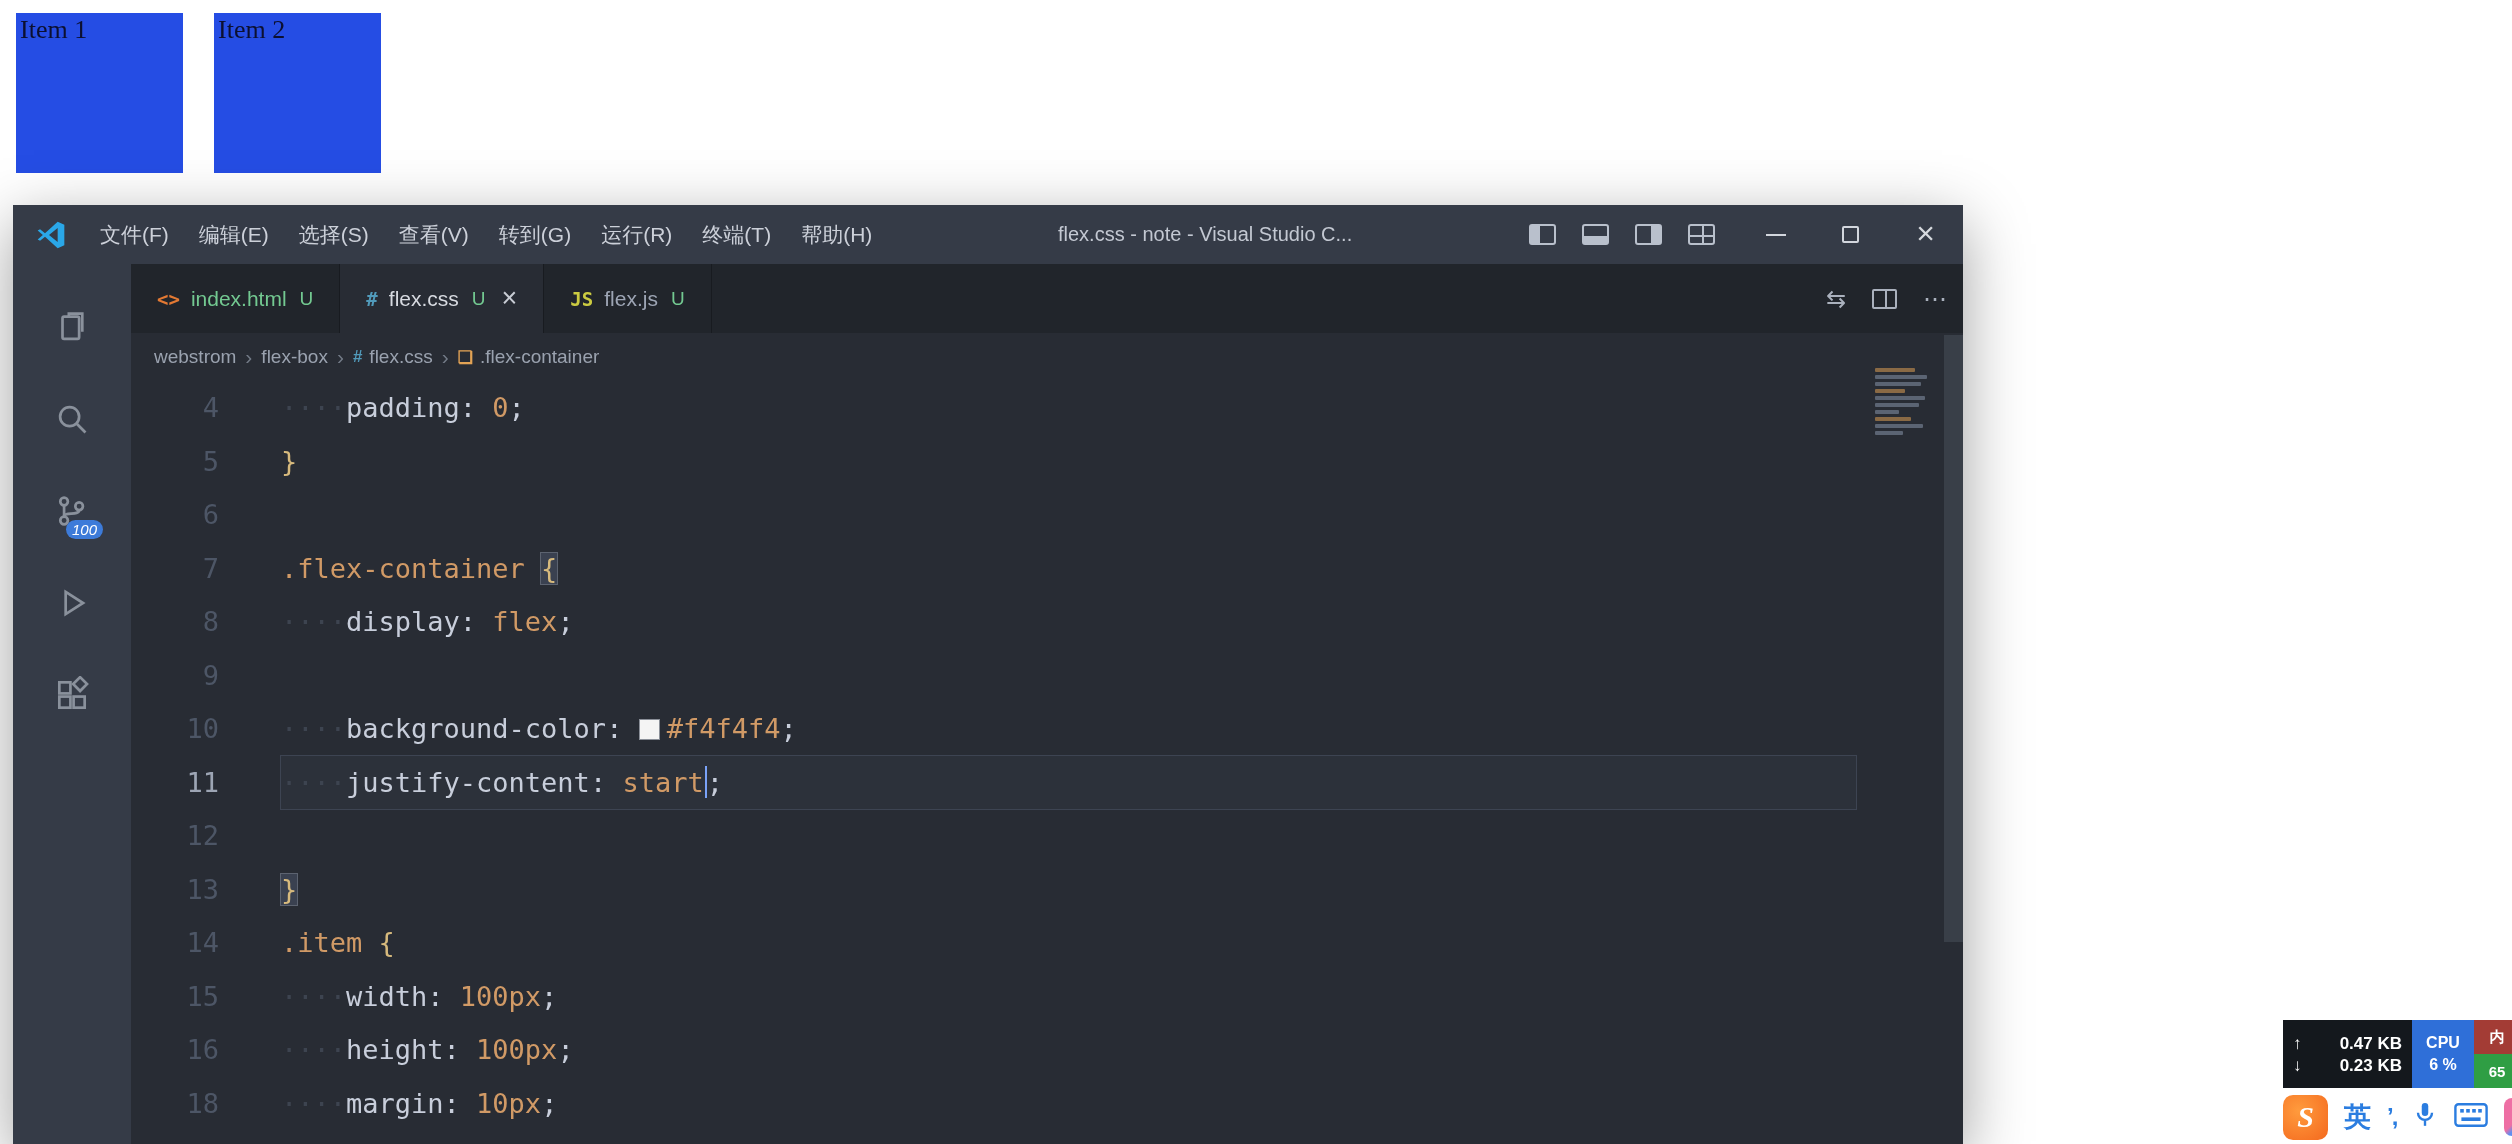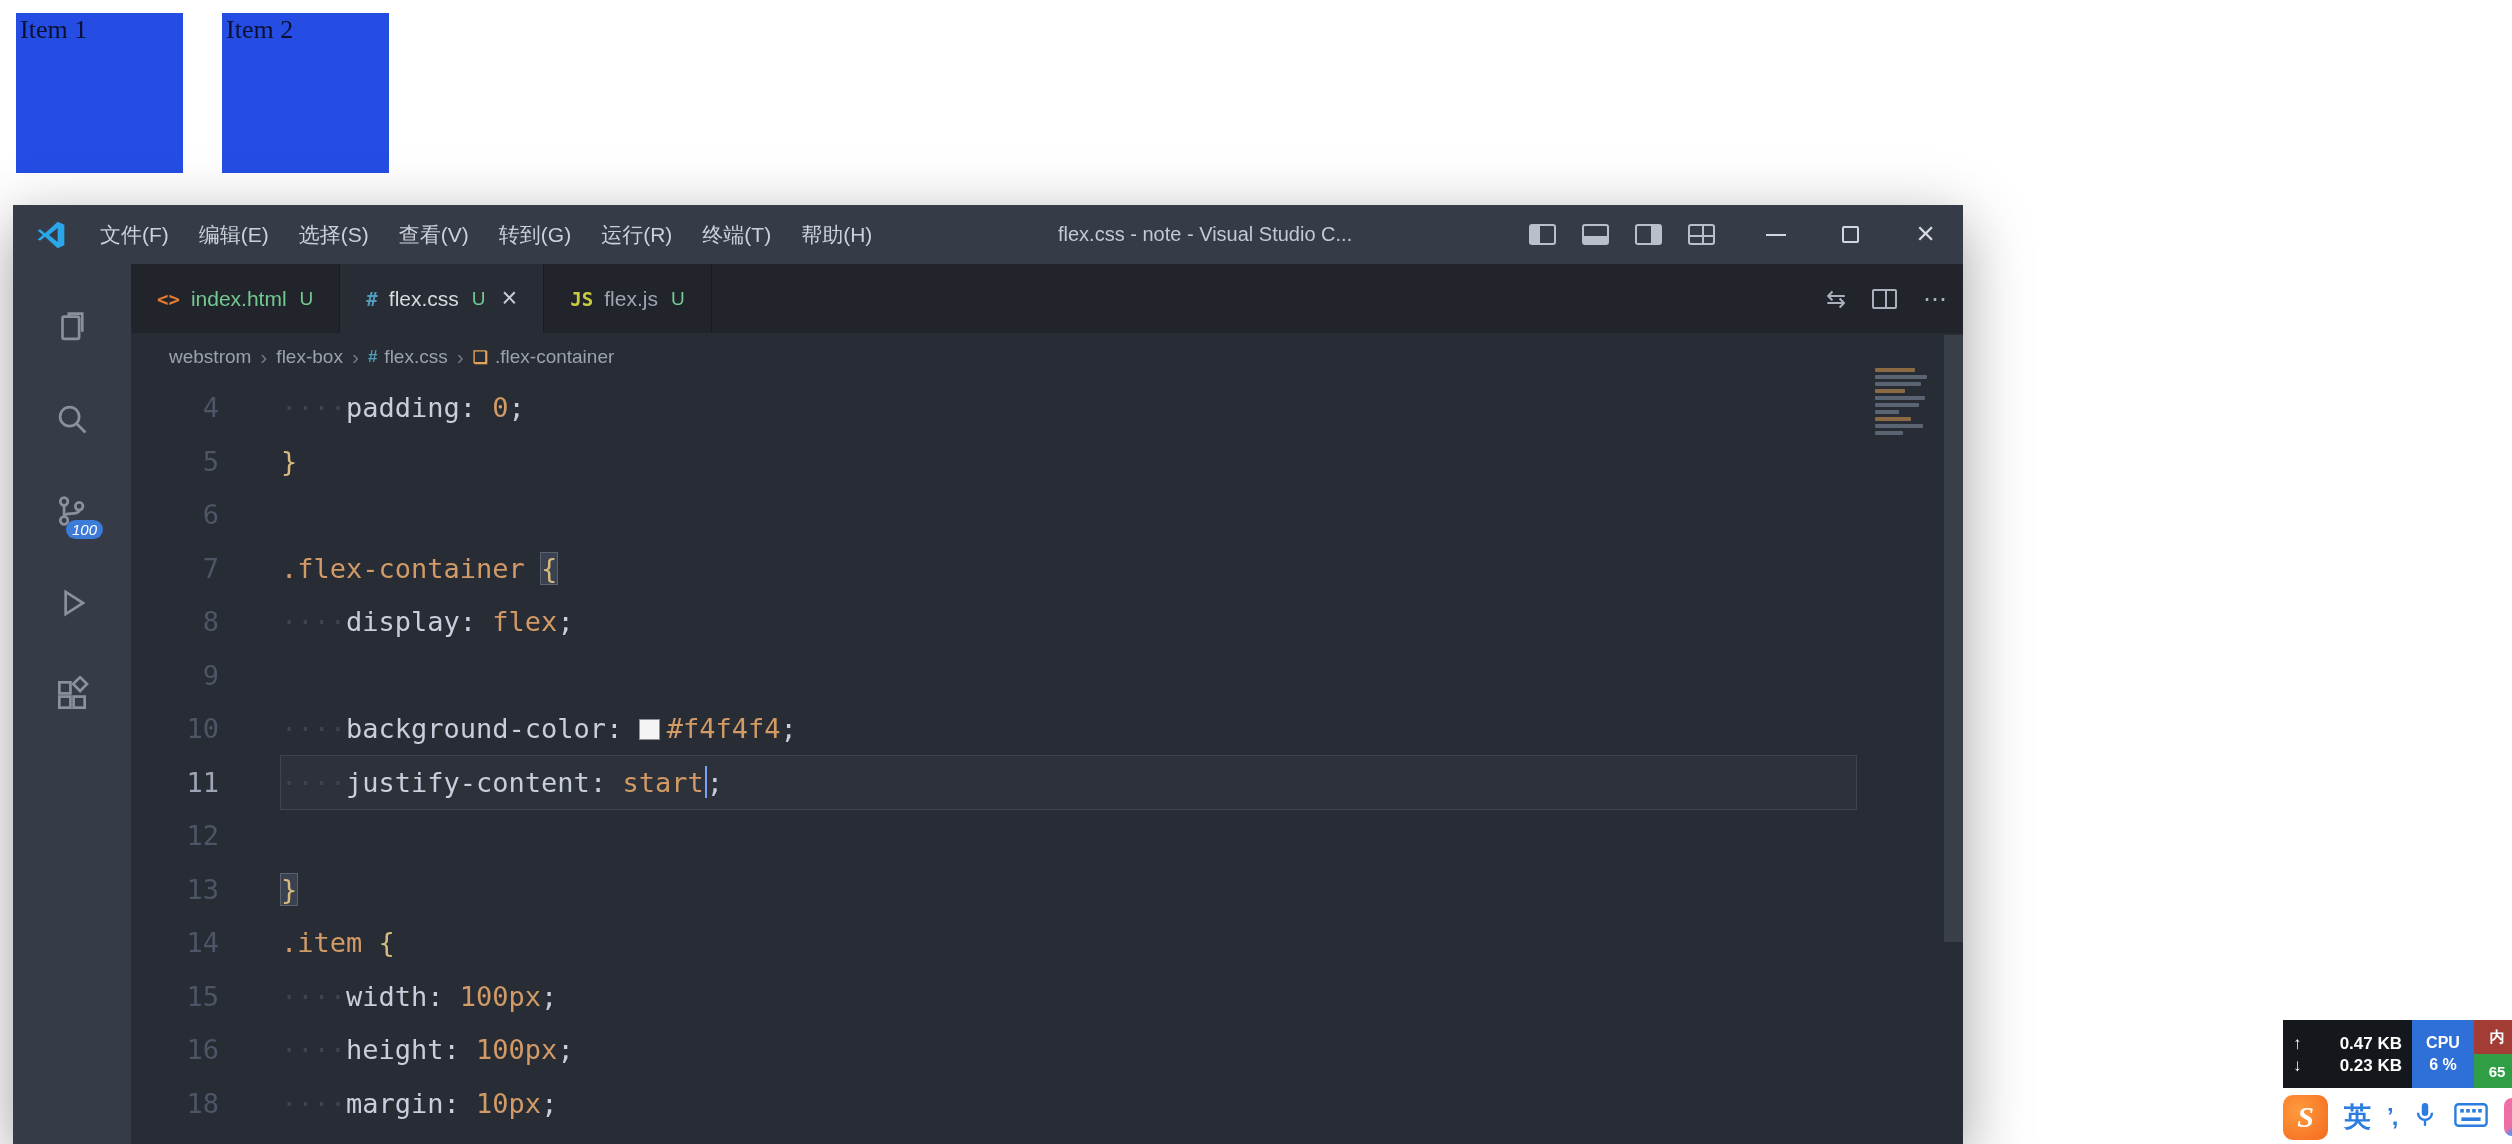--- a/index.html
+++ b/index.html
@@ -3,21 +3,21 @@
 <meta charset="utf-8">
 <style>
   * { box-sizing: border-box; }
   html,body { margin:0; padding:0; }
   body {
     position:relative; width:2512px; height:1144px; overflow:hidden;
     background:#ffffff; font-family:"Liberation Sans", sans-serif;
   }
 
   
-  .flex-items { position:absolute; left:16px; top:13px; display:flex; gap:39px;align-items:flex-end; }
+  .flex-items { position:absolute; left:16px; top:13px; display:flex; gap:31px;align-items:flex-end; }
   .flex-item {
     width:167px; height:160px; background:#254de4; color:#0c1030;
     font-family:"Liberation Serif", serif; font-size:26px; padding:2px 0 0 4px;
   }
 
   
   .vscode {
     position:absolute; left:13px; top:205px; width:1950px; height:939px;
     background:#6d28d9; box-shadow:0 18px 60px rgba(0,0,0,.38);
   }
@@ -56,21 +56,21 @@
   .tab { display:flex; align-items:center; padding:0 26px; border-right:1px solid #181b20; font-size:21px; color:#8a919c; background:#21252b; }
   .tab.active { background:#282c34; color:#d7dae0; }
   .tab-icon { font-weight:bold; font-size:19px; margin-right:11px; font-family:"DejaVu Sans Mono", monospace; }
   .tab-badge { margin-left:13px; color:#73c991; font-size:19px; }
   .tab-close { margin-left:16px; font-size:27px; color:#c8ccd4; line-height:1; }
   .tabstrip-actions { position:absolute; right:16px; top:0; height:69px; display:flex; align-items:center; gap:26px; color:#aab1bd; }
   .ts-glyph { font-size:24px; }
   .split-box { width:25px; height:20px; border:2px solid #aab1bd; border-radius:2px; position:relative; }
   .split-box::after { content:""; position:absolute; left:50%; top:0; bottom:0; width:2px; background:#aab1bd; }
 
-  .breadcrumbs { position:absolute; top:69px; left:0; right:0; height:48px; display:flex; align-items:center; padding-left:38px; font-size:19px; color:#9aa2af; gap:9px; }
+  .breadcrumbs { position:absolute; top:69px; left:0; right:0; height:48px; display:flex; align-items:center; padding-left:23px; font-size:19px; color:#9aa2af; gap:9px; }
   .crumb { display:flex; align-items:center; gap:7px; }
   .crumb-sep { color:#737b87; font-size:21px; }
   .crumb-icon { font-weight:bold; font-size:17px; }
 
   
   .code { position:absolute; top:117px; left:0; right:0; bottom:0; overflow:hidden; font-family:"DejaVu Sans Mono", monospace; font-size:27px; }
   .code-line { display:flex; height:53.5px; line-height:53.5px; white-space:pre; }
   .ln { width:88px; text-align:right; color:#4d5666; flex:none; }
   .code-line.current .ln { color:#9da5b4; }
   .lc { margin-left:62px; flex:1; margin-right:107px; }

